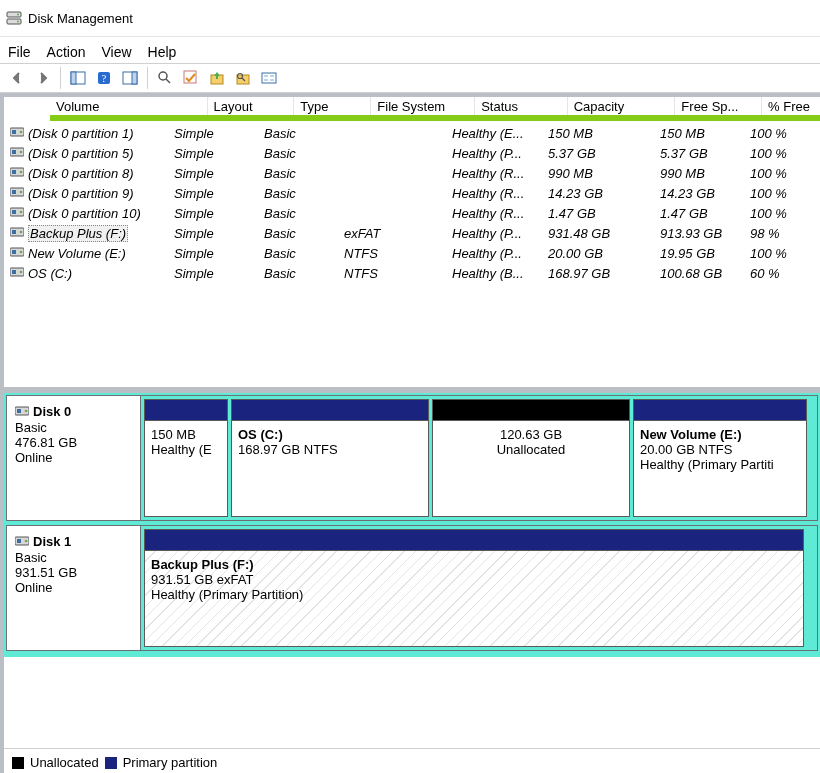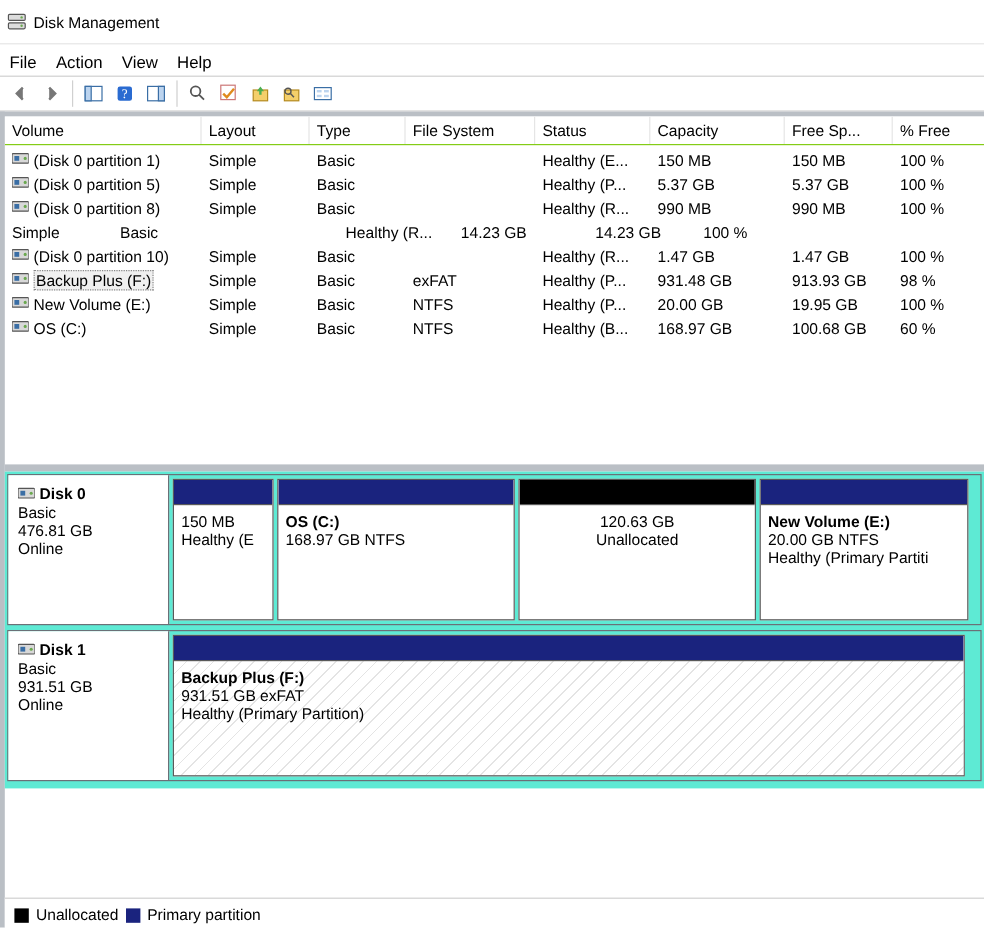--- a/index.html
+++ b/index.html
@@ -46,37 +46,38 @@
   .content-border {
     border-top: 4px solid #babfc5;
     border-left: 4px solid #babfc5;
     height: calc(773px - 30px - 26px - 30px);
     display:flex; flex-direction:column;
   }
   
   .list-header {
     display:flex;
     background:#fff;
-    border-bottom:1px solid #84cc16;
+    border-bottom:6px solid #84cc16;
     height:24px;
     font-size:13px;
+    margin-left:46px;
   }
   .col { display:flex; align-items:center; padding:0 6px; border-right:1px solid #e5e5e5; overflow:hidden; white-space:nowrap;}
   .col:last-child { border-right:none; }
   .c-vol { width:164px;}
   .c-layout{ width:90px;}
   .c-type{ width:80px;}
   .c-fs{ width:108px;}
   .c-status{ width:96px;}
   .c-cap{ width:112px;}
   .c-free{ width:90px;text-align:right;}
   .c-pfree{ width:60px;}
   .list-body { padding-top:2px; }
   .row {
-    display:flex; height:20px; font-size:13px;
+    display:flex; height:20px; font-size:13px;font-style:italic;
   }
   .row .col { border-right:1px solid transparent;}
   .vol-icon {
     display:inline-block;
     margin-right:4px;
     vertical-align:middle;
   }
   .vol-name { display:inline-block; vertical-align:middle; }
   .selected .vol-name {
     border:1px dotted #888;
@@ -308,20 +309,28 @@
           </div>
           <div class="col c-layout">Simple</div>
           <div class="col c-type">Basic</div>
           <div class="col c-fs"></div>
           <div class="col c-status">Healthy (R...</div>
           <div class="col c-cap">990 MB</div>
           <div class="col c-free">990 MB</div>
           <div class="col c-pfree">100 %</div>
         </div>
         <div class="row">
+          <div class="col c-vol">
+            <span class="vol-icon"><svg width="14" height="12" viewBox="0 0 14 12">
+                <rect x="0" y="2" width="14" height="8" rx="1" fill="#d8d8d8" stroke="#555"></rect>
+                <circle cx="11" cy="6" r="1.3" fill="#6aa84f"></circle>
+                <rect x="2" y="4" width="4" height="4" fill="#3a6ea5"></rect>
+              </svg></span>
+            <span class="vol-name">(Disk 0 partition 9)</span>
+          </div>
           <div class="col c-layout">Simple</div>
           <div class="col c-type">Basic</div>
           <div class="col c-fs"></div>
           <div class="col c-status">Healthy (R...</div>
           <div class="col c-cap">14.23 GB</div>
           <div class="col c-free">14.23 GB</div>
           <div class="col c-pfree">100 %</div>
         </div>
         <div class="row">
           <div class="col c-vol">

